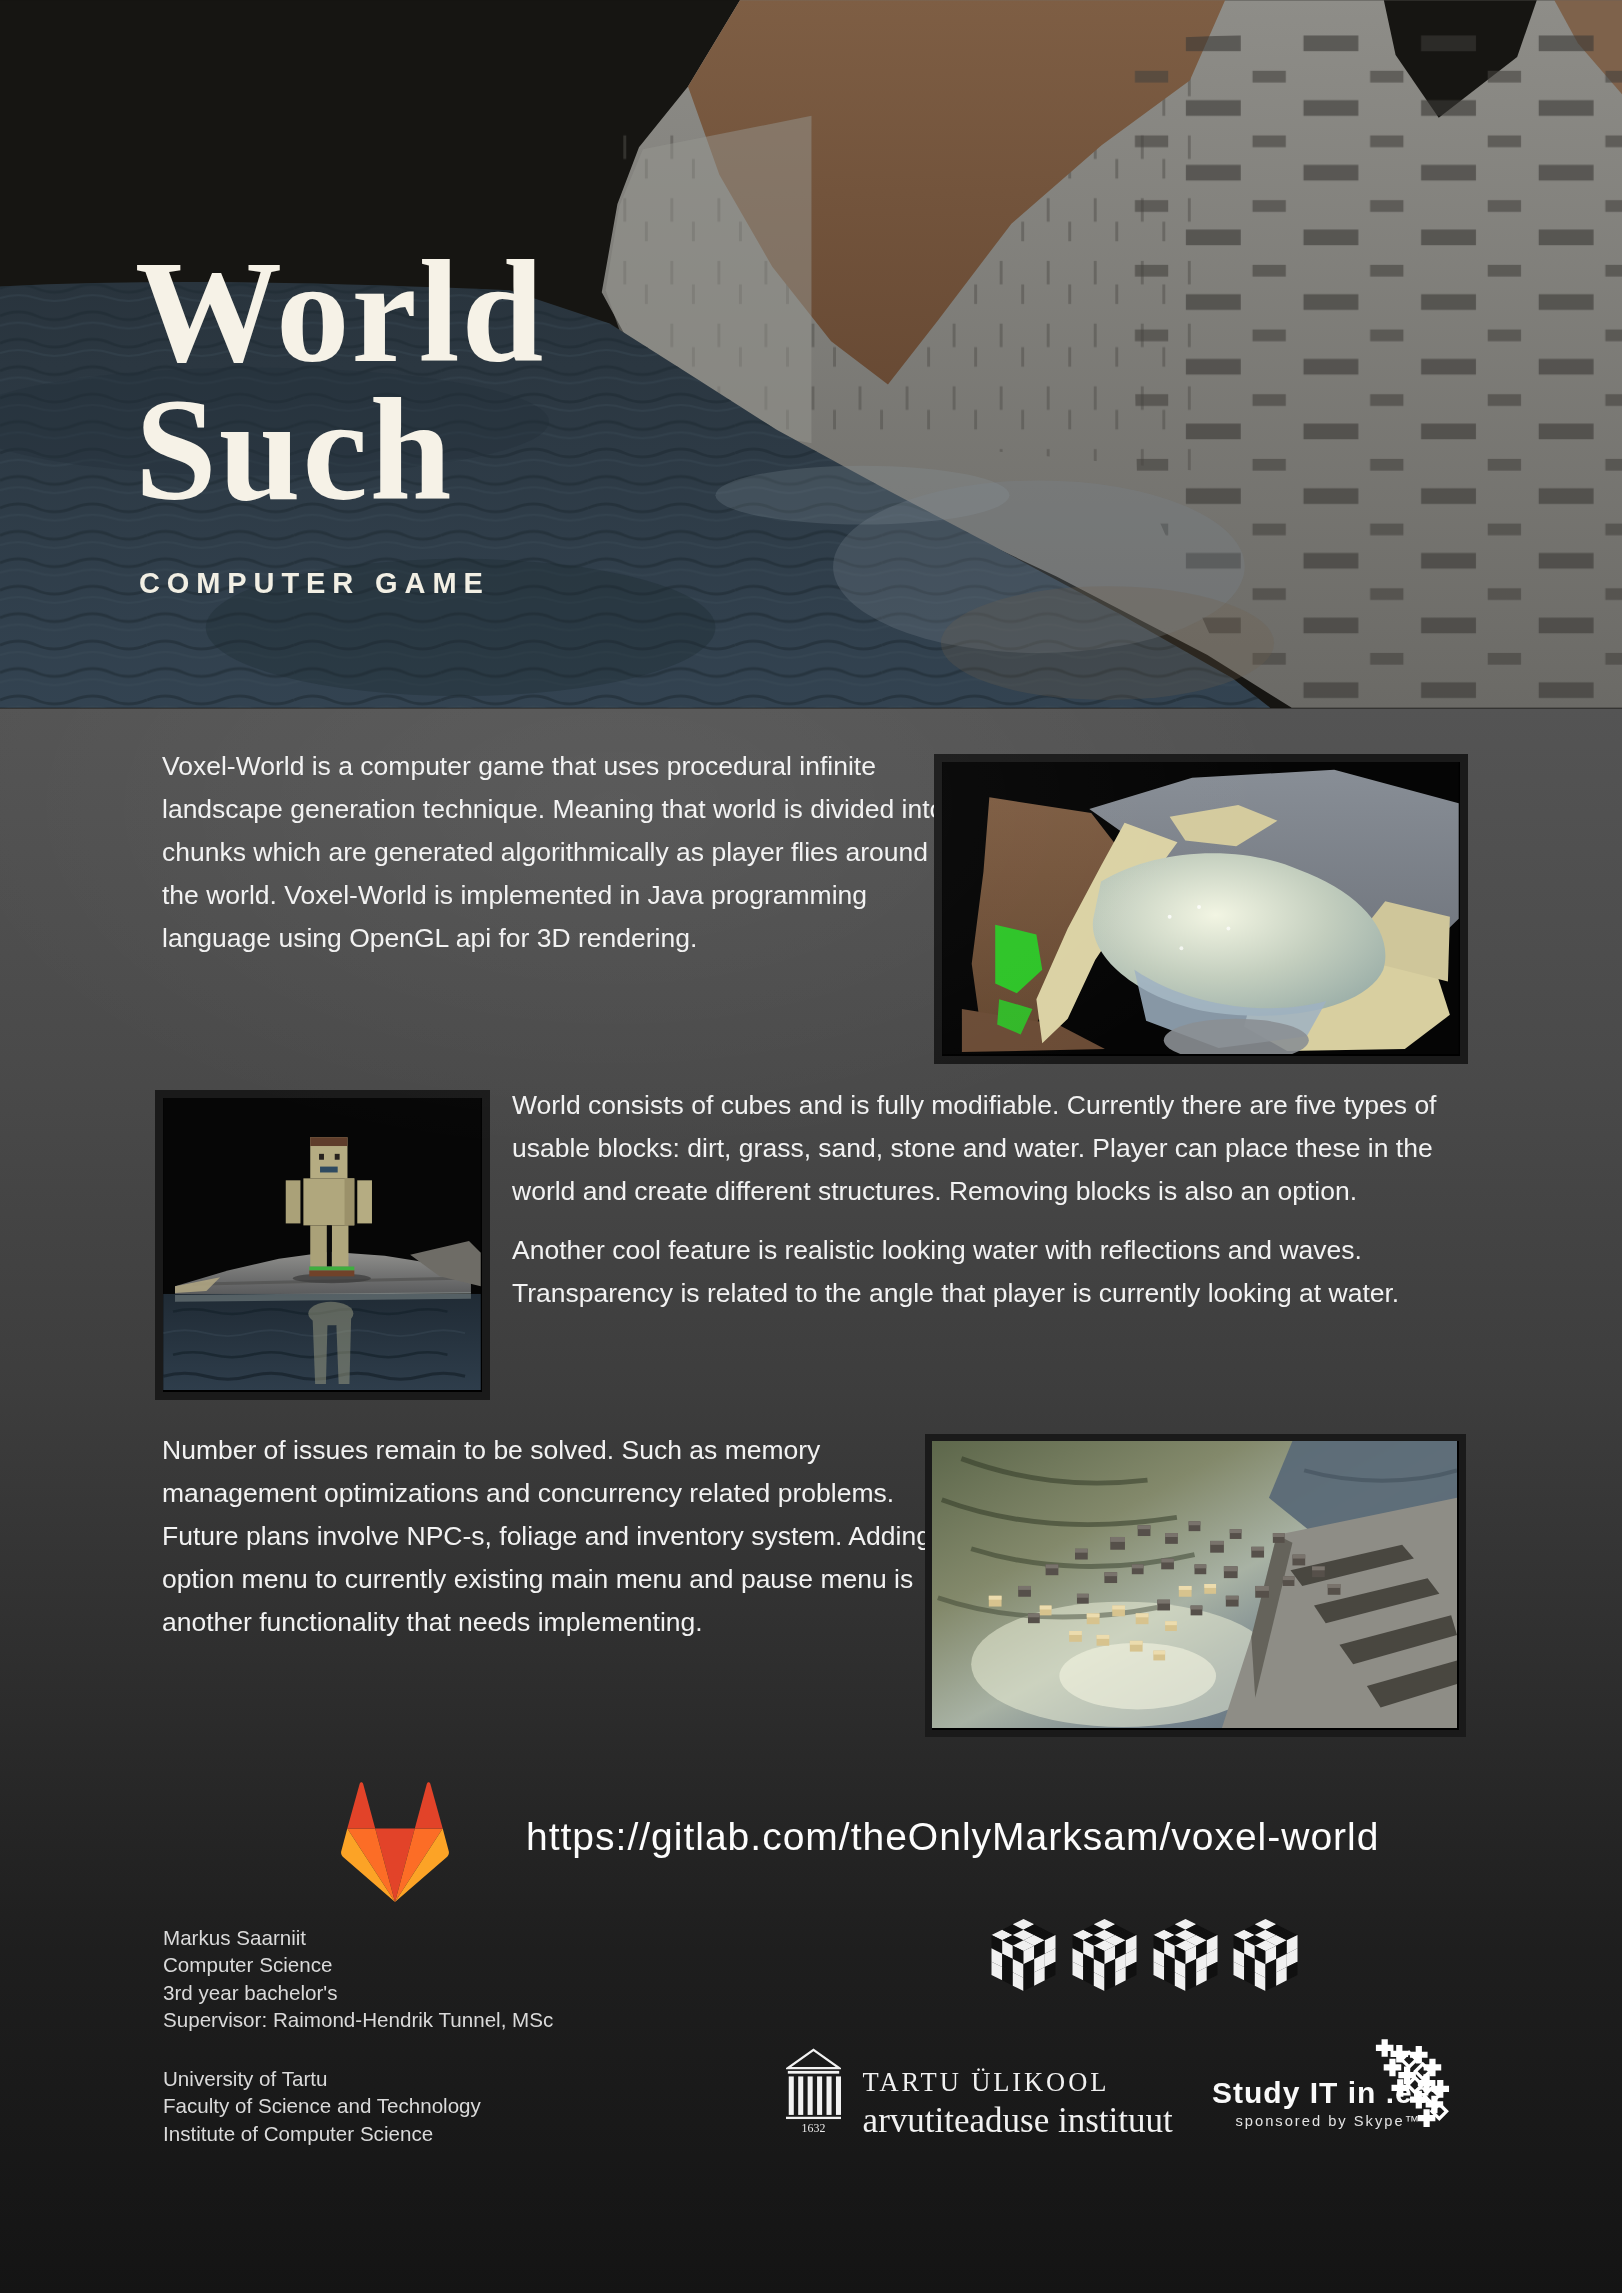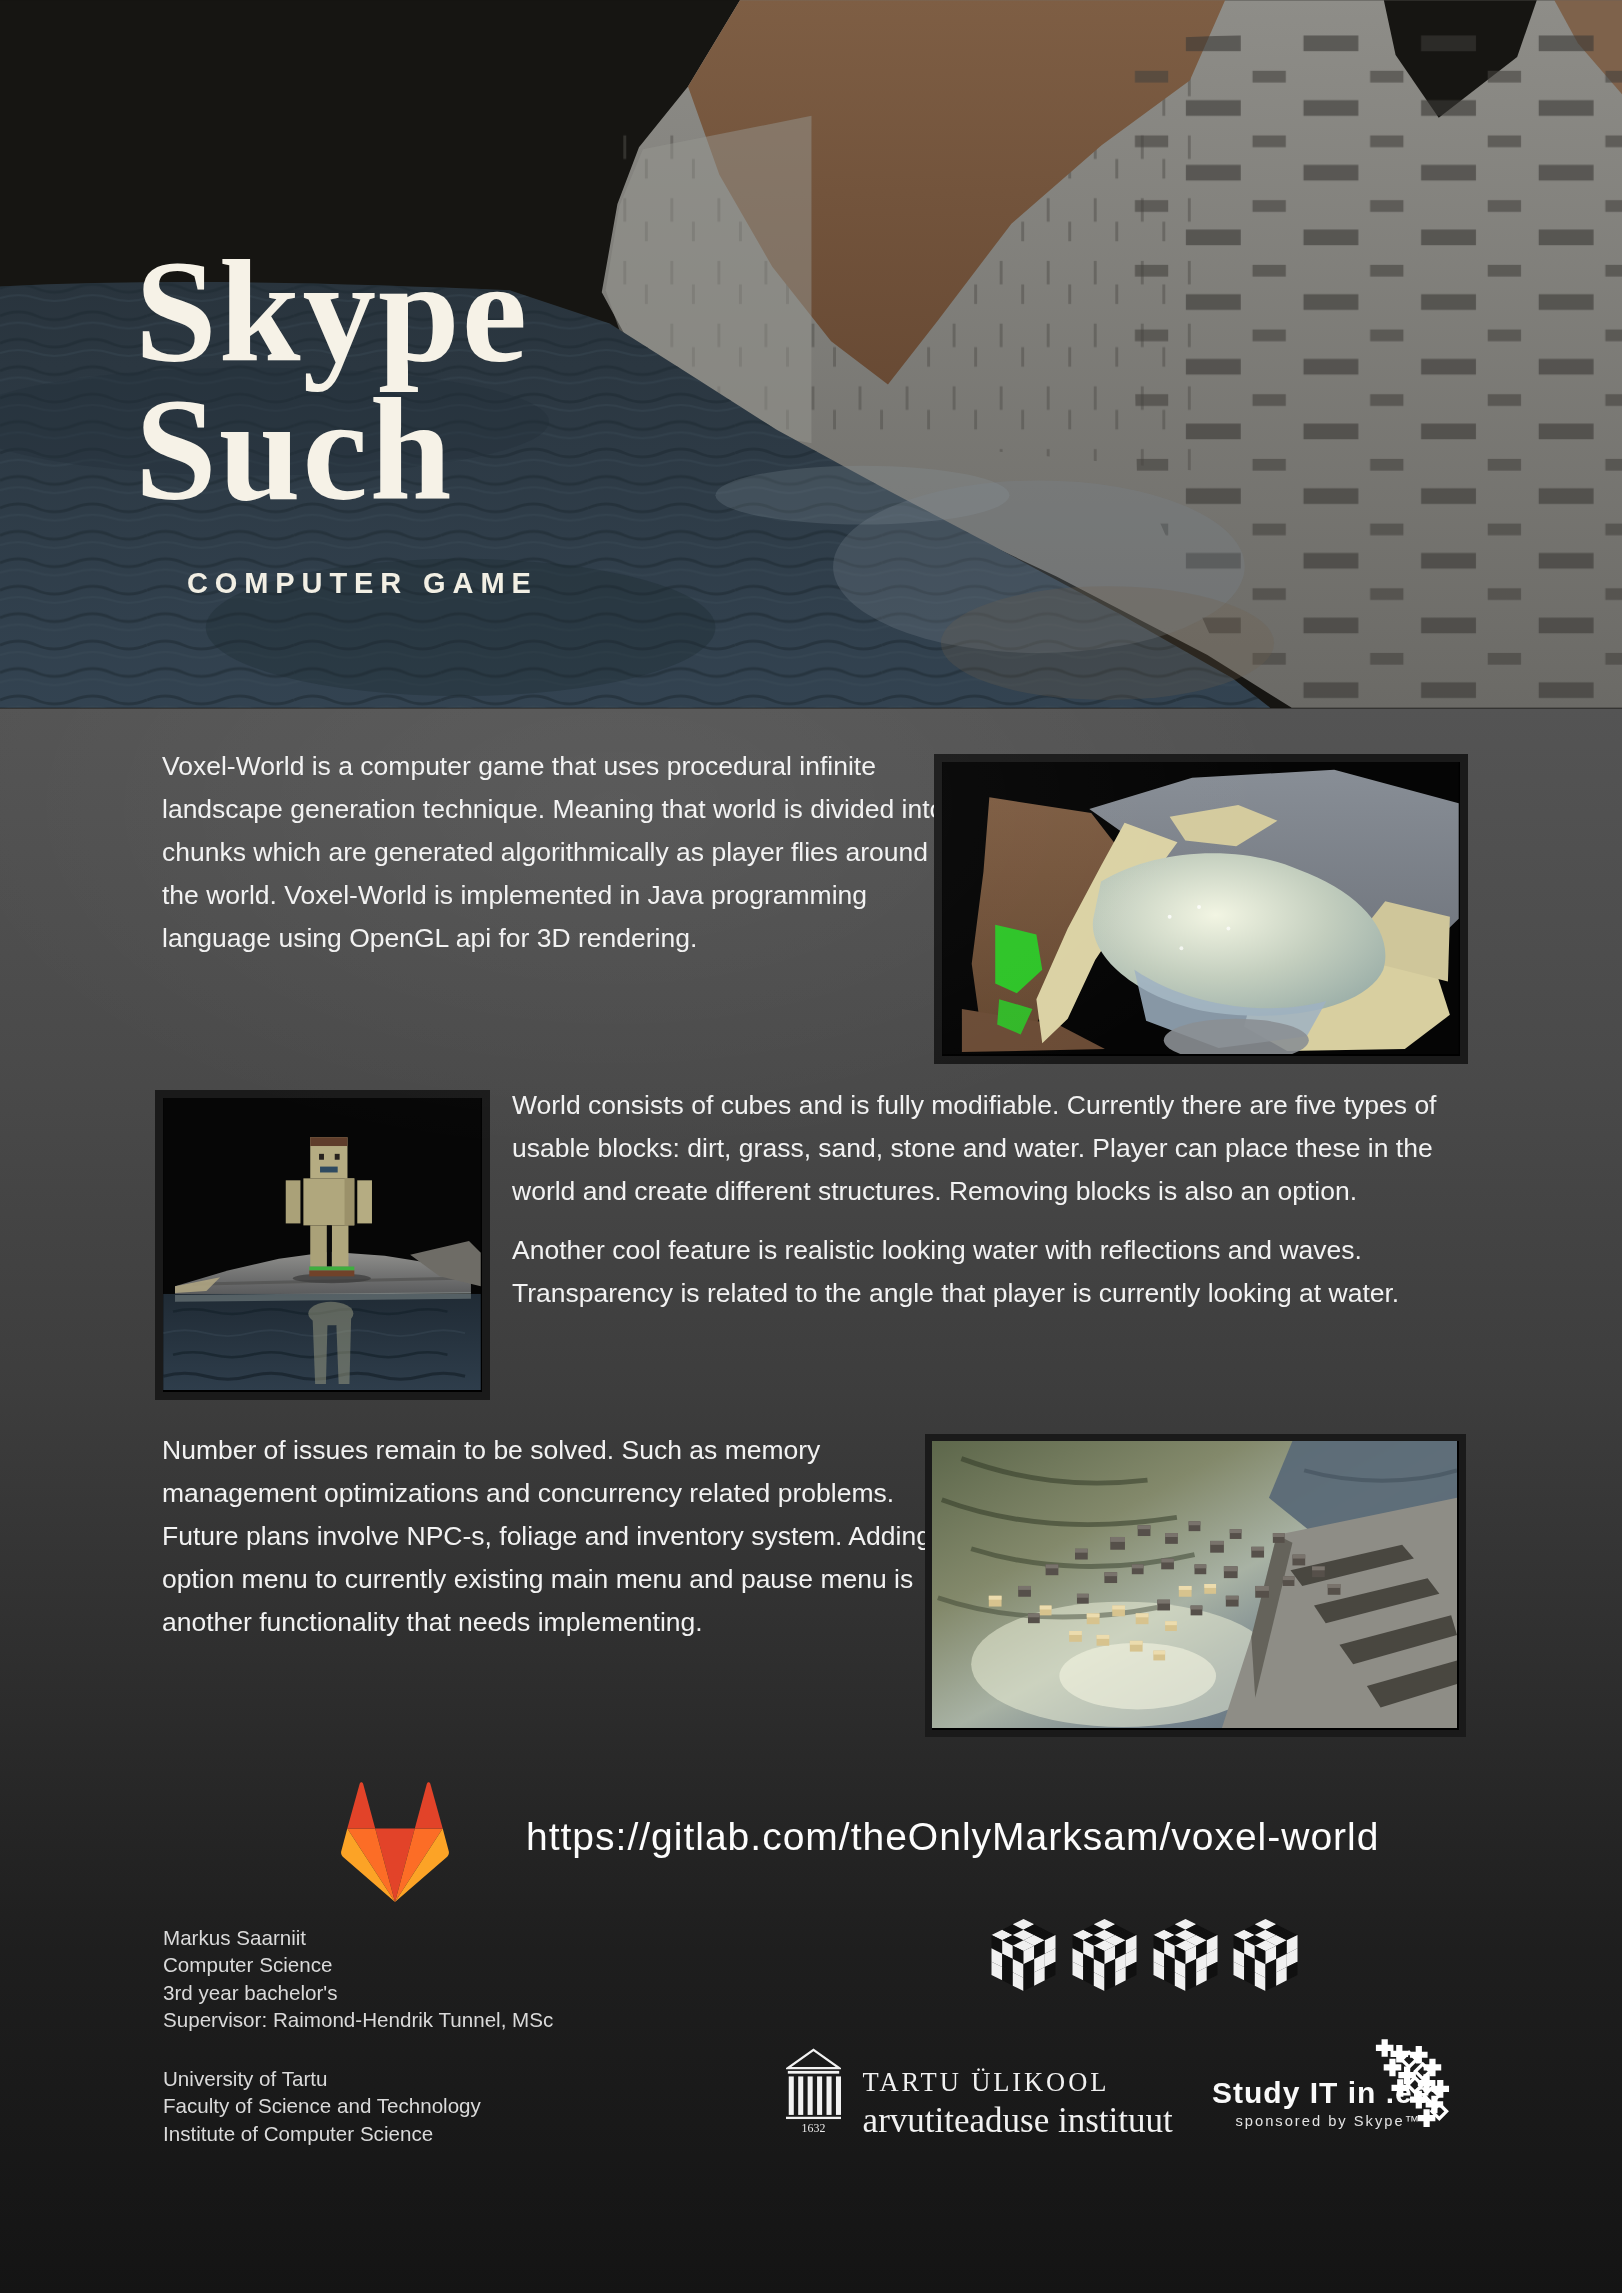--- a/index.html
+++ b/index.html
@@ -19,21 +19,21 @@
   }
   .hdr { position:absolute; left:0; top:0; }
 
   .title{
     position:absolute; left:135px; top:243px;
     font-family:"Liberation Serif", serif; font-weight:700;
     font-size:147px; line-height:138px; color:#f6f2e7; letter-spacing:2px;
   }
   .subtitle{
     position:absolute; left:139px; top:567px;
-    font-size:29px; font-weight:700; letter-spacing:6.9px; color:#f2efe4;margin-left:48px;
+    font-size:29px; font-weight:700; letter-spacing:6.9px; color:#f2efe4;
   }
 
   .para{
     position:absolute; color:#f2f2f2; font-size:26.5px; line-height:43px; font-weight:400;
   }
   #p-intro{ left:162px; top:745px;  width:799px; }
   #s2text { position:absolute; left:512px; top:1084px; width:956px; }
   #s2text .para{ position:static; }
   #s2text .para + .para{ margin-top:15.7px; }
   #p-future{ left:162px; top:1429px; width:784px; }
@@ -113,21 +113,21 @@
     <path fill="url(#hdr-water)" d="M0,292 C170,284 330,288 520,296 L622,330 L704,382 L792,438 L902,498 L1012,556 L1142,626 L1258,692 L1296,722 L0,722 Z"></path>
     <path fill="url(#hdr-waves)" opacity=".55" d="M0,292 C170,284 330,288 520,296 L622,330 L704,382 L792,438 L902,498 L1012,556 L1142,626 L1258,692 L1296,722 L0,722 Z"></path>
     <ellipse cx="1060" cy="578" rx="210" ry="88" fill="#79848e" opacity=".28"></ellipse>
     <ellipse cx="1130" cy="656" rx="170" ry="58" fill="#6e5f4d" opacity=".25"></ellipse>
     <ellipse cx="880" cy="505" rx="150" ry="30" fill="#8d9aa3" opacity=".22"></ellipse>
     <ellipse cx="470" cy="640" rx="260" ry="70" fill="#1e2a32" opacity=".35"></ellipse>
     <ellipse cx="260" cy="430" rx="300" ry="55" fill="#223039" opacity=".4"></ellipse>
   </svg>
 
   <div class="title">
-    <div>Skype</div>
+    <div>World</div>
     <div>Such</div>
   </div>
   <div class="subtitle">COMPUTER GAME</div>
 
   <p class="para" id="p-intro">Voxel-World is a computer game that uses procedural infinite landscape generation technique. Meaning that world is divided into chunks which are generated algorithmically as player flies around in the world. Voxel-World is implemented in Java programming language using OpenGL api for 3D rendering.</p>
 
   <div class="shot" id="shot-terrain">
     <svg width="517" height="292" viewBox="0 0 527 298">
       <defs>
         <linearGradient id="t-gray" x1="0" y1="0" x2="0" y2="1">

